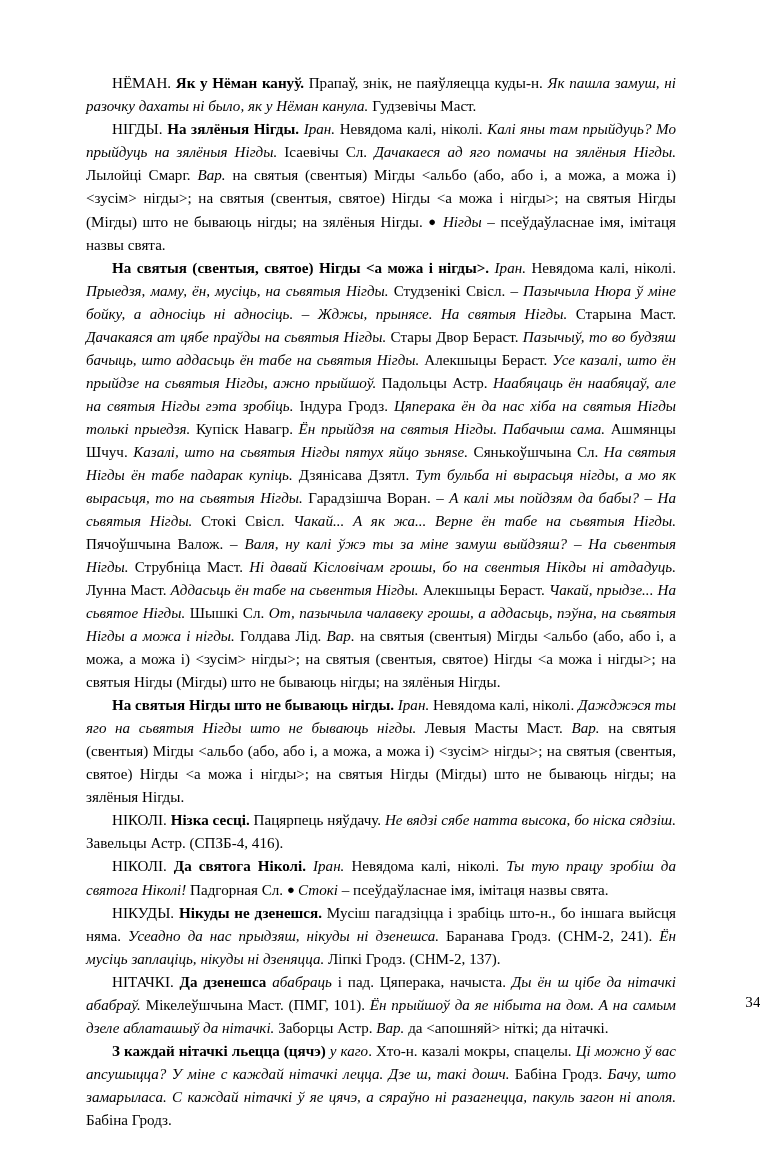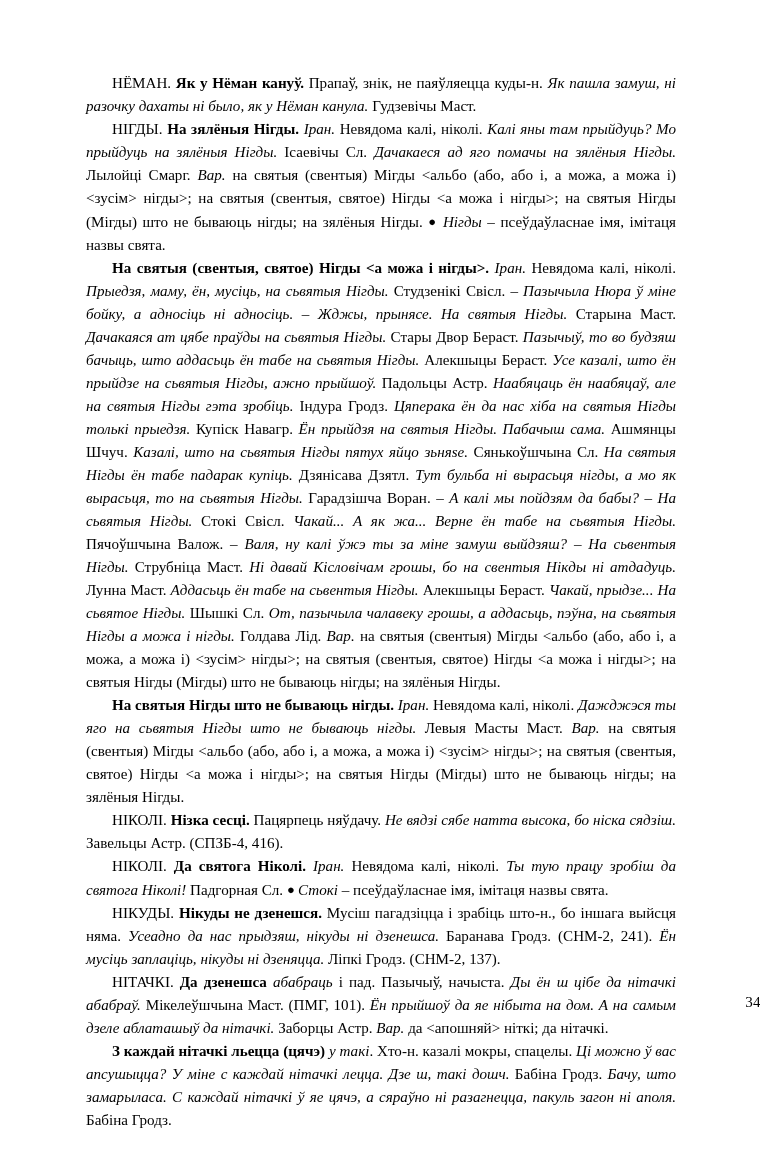--- a/index.html
+++ b/index.html
@@ -53,17 +53,17 @@
 
 <div class="page">
   <div class="text-block">
       <p class="para"><span>НЁМАН. </span><b>Як у Нёман кануў.</b><span> Прапаў, знік, не паяўляецца куды-н. </span><i>Як пашла замуш, ні разочку дахаты ні было, як у Нёман канула.</i><span> Гудзевічы Маст.</span></p>
       <p class="para"><span>НІГДЫ. </span><b>На зялёныя Нігды.</b><span> </span><i>Іран.</i><span> Невядома калі, ніколі. </span><i>Калі яны там прыйдуць? Мо прыйдуць на зялёныя Нігды.</i><span> Ісаевічы Сл. </span><i>Дачакаеся ад яго помачы на зялёныя Нігды.</i><span> Лылойці Смарг. </span><span class="bi">Вар.</span><span> на святыя (свентыя) Мігды &lt;альбо (або, або і, а можа, а можа і) &lt;зусім&gt; нігды&gt;; на святыя (свентыя, святое) Нігды &lt;а можа і нігды&gt;; на святыя Нігды (Мігды) што не бываюць нігды; на зялёныя Нігды. </span><span class="bullet">● </span><i>Нігды</i><span> – псеўдаўласнае імя, імітаця назвы свята.</span></p>
       <p class="para"><b>На святыя (свентыя, святое) Нігды &lt;а можа і нігды&gt;.</b><span> </span><i>Іран.</i><span> Невядома калі, ніколі. </span><i>Прыедзя, маму, ён, мусіць, на сьвятыя Нігды.</i><span> Студзенікі Свісл. </span><i>– Пазычыла Нюра ў міне бойку, а адносіць ні адносіць. – Жджы, прынясе. На святыя Нігды.</i><span> Старына Маст. </span><i>Дачакаяся ат цябе праўды на сьвятыя Нігды.</i><span> Стары Двор Бераст. </span><i>Пазычыў, то во будзяш бачыць, што аддасьць ён табе на сьвятыя Нігды.</i><span> Алекшыцы Бераст. </span><i>Усе казалі, што ён прыйдзе на сьвятыя Нігды, ажно прыйшоў.</i><span> Падольцы Астр. </span><i>Наабяцаць ён наабяцаў, але на святыя Нігды гэта зробіць.</i><span> Індура Гродз. </span><i>Цяперака ён да нас хіба на святыя Нігды толькі прыедзя.</i><span> Купіск Навагр. </span><i>Ён прыйдзя на святыя Нігды. Пабачыш сама.</i><span> Ашмянцы Шчуч. </span><i>Казалі, што на сьвятыя Нігды пятух яйцо зьняse.</i><span> Сянькоўшчына Сл. </span><i>На святыя Нігды ён табе падарак купіць.</i><span> Дзянісава Дзятл. </span><i>Тут бульба ні вырасьця нігды, а мо як вырасьця, то на сьвятыя Нігды.</i><span> Гарадзішча  Воран. </span><i>– А калі мы пойдзям да бабы? – На сьвятыя Нігды.</i><span> Стокі Свісл. </span><i>Чакай... А як жа... Верне ён табе на сьвятыя Нігды.</i><span> Пячоўшчына Валож. </span><i>– Валя, ну калі ўжэ ты за міне замуш выйдзяш? – На сьвентыя Нігды.</i><span> Струбніца Маст. </span><i>Ні давай Кісловічам грошы, бо на свентыя Нікды ні атдадуць.</i><span> Лунна Маст. </span><i>Аддасьць ён табе на сьвентыя Нігды.</i><span> Алекшыцы Бераст. </span><i>Чакай, прыдзе... На сьвятое Нігды.</i><span> Шышкі Сл. </span><i>От, пазычыла чалавеку грошы, а аддасьць, пэўна, на сьвятыя Нігды а можа і нігды.</i><span> Голдава Лід. </span><span class="bi">Вар.</span><span> на святыя (свентыя) Мігды &lt;альбо (або, або і, а можа, а можа і) &lt;зусім&gt; нігды&gt;; на святыя (свентыя, святое) Нігды &lt;а можа і нігды&gt;; на святыя Нігды (Мігды) што не бываюць нігды; на зялёныя Нігды.</span></p>
       <p class="para"><b>На святыя Нігды што не бываюць нігды.</b><span> </span><i>Іран.</i><span> Невядома калі, ніколі. </span><i>Дажджэся ты яго на сьвятыя Нігды што не бываюць нігды.</i><span> Левыя Масты Маст. </span><span class="bi">Вар.</span><span> на святыя (свентыя)  Мігды &lt;альбо (або, або і, а можа, а можа і) &lt;зусім&gt; нігды&gt;; на святыя (свентыя, святое) Нігды &lt;а можа і нігды&gt;; на святыя Нігды (Мігды) што не бываюць нігды; на зялёныя Нігды.</span></p>
       <p class="para"><span>НІКОЛІ. </span><b>Нізка сесці.</b><span> Пацярпець няўдачу. </span><i>Не вядзі сябе натта высока, бо ніска сядзіш.</i><span> Завельцы Астр. (СПЗБ-4, 416).</span></p>
       <p class="para"><span>НІКОЛІ. </span><b>Да святога Ніколі.</b><span> </span><i>Іран.</i><span> Невядома калі, ніколі. </span><i>Ты тую працу зробіш да святога Ніколі!</i><span> Падгорная Сл. </span><span class="bullet">● </span><i>Стокі</i><span> – псеўдаўласнае імя, імітаця назвы свята.</span></p>
       <p class="para"><span>НІКУДЫ. </span><b>Нікуды не дзенешся.</b><span> Мусіш пагадзіцца і зрабіць што-н., бо іншага выйсця няма. </span><i>Усеадно да нас прыдзяш, нікуды ні дзенешса.</i><span> Баранава Гродз. (СНМ-2, 241). </span><i>Ён мусіць заплаціць, нікуды ні дзеняцца.</i><span> Ліпкі Гродз. (СНМ-2, 137).</span></p>
-      <p class="para"><span>НІТАЧКІ. </span><b>Да дзенешса </b><i>абабраць</i><span> і пад. Пазычыў, начыста. </span><i>Ды ён ш цібе да нітачкі абабраў.</i><span> Мікелеўшчына Маст. (ПМГ, 101). </span><i>Ён прыйшоў да яе нібыта на дом. А на самым дзеле аблаташыў да нітачкі.</i><span> Заборцы Астр. </span><span class="bi">Вар.</span><span> да &lt;апошняй&gt; ніткі; да нітачкі.</span></p>
-      <p class="para"><b>З каждай нітачкі льецца (цячэ) </b><i>у такі</i><span>. Хто-н. казалі мокры, спацелы. </span><i>Ці можно ў вас апсушыцца? У міне с каждай нітачкі лецца. Дзе ш, такі дошч.</i><span> Бабіна Гродз. </span><i>Бачу, што замарылаca. С каждай нітачкі ў яе цячэ, а сяраўно ні разагнецца, пакуль загон ні аполя.</i><span> Бабіна Гродз.</span></p>
+      <p class="para"><span>НІТАЧКІ. </span><b>Да дзенешса </b><i>абабраць</i><span> і пад. Цяперака, начыста. </span><i>Ды ён ш цібе да нітачкі абабраў.</i><span> Мікелеўшчына Маст. (ПМГ, 101). </span><i>Ён прыйшоў да яе нібыта на дом. А на самым дзеле аблаташыў да нітачкі.</i><span> Заборцы Астр. </span><span class="bi">Вар.</span><span> да &lt;апошняй&gt; ніткі; да нітачкі.</span></p>
+      <p class="para"><b>З каждай нітачкі льецца (цячэ) </b><i>у каго</i><span>. Хто-н. казалі мокры, спацелы. </span><i>Ці можно ў вас апсушыцца? У міне с каждай нітачкі лецца. Дзе ш, такі дошч.</i><span> Бабіна Гродз. </span><i>Бачу, што замарылаca. С каждай нітачкі ў яе цячэ, а сяраўно ні разагнецца, пакуль загон ні аполя.</i><span> Бабіна Гродз.</span></p>
     </div>
   <div class="page-number">345</div>
 </div>
 
 </body></html>

